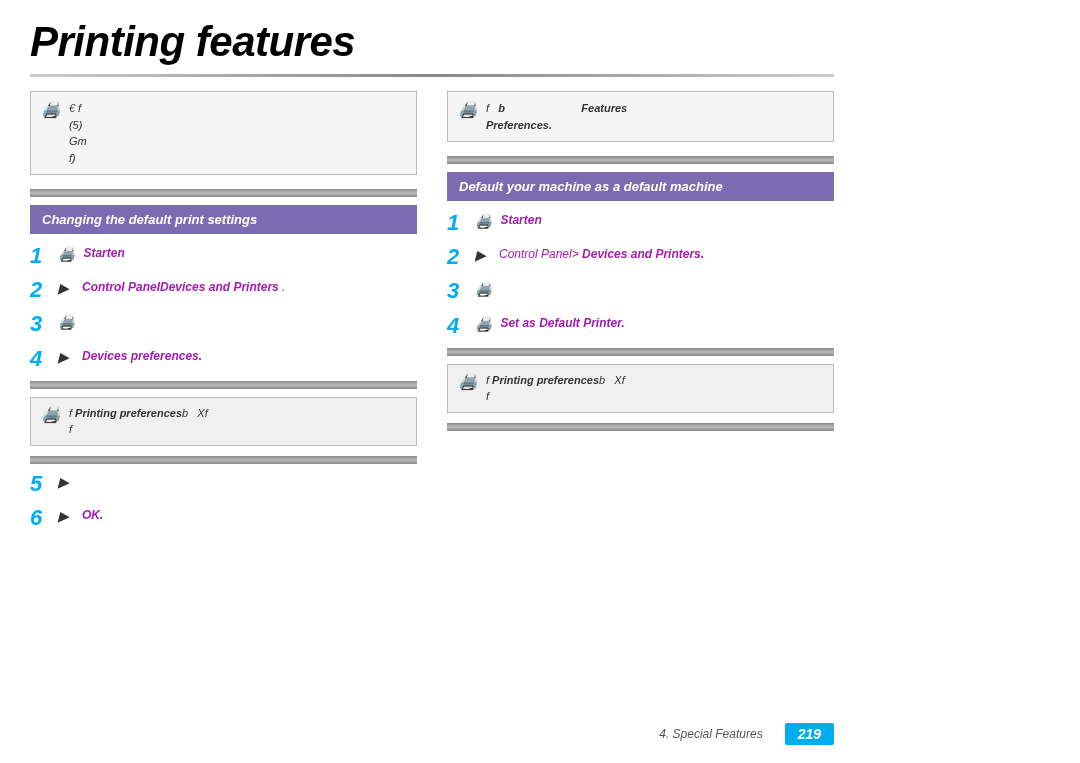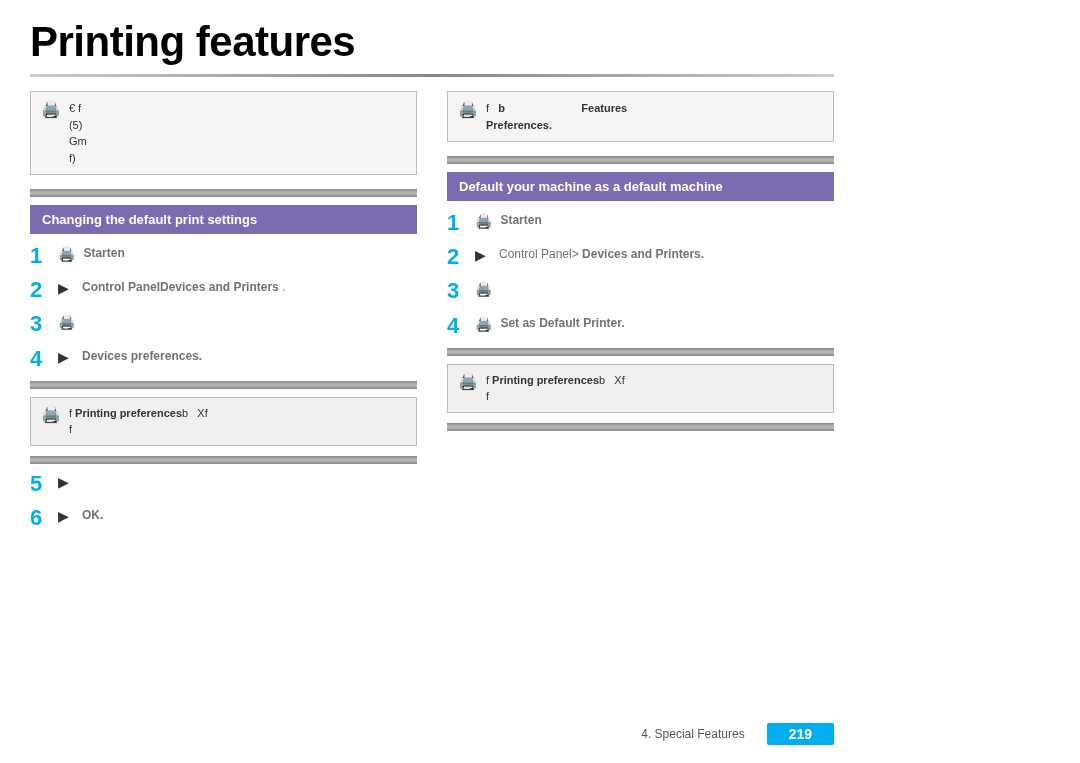--- a/index.html
+++ b/index.html
@@ -10,20 +10,21 @@
       height: 763px;
       overflow: hidden;
       position: relative;
     }
 
     .page-container {
       width: 864px;
       height: 763px;
       padding: 18px 30px 30px 30px;
       position: relative;
+      font-style: italic;
     }
 
     .page-title {
       font-size: 42px;
       font-weight: 900;
       color: #000;
       margin-bottom: 8px;
       letter-spacing: -0.5px;
     }
 
@@ -97,21 +98,21 @@
 
     .step-icon {
       font-size: 14px;
       color: #333;
       min-width: 16px;
       margin-top: 2px;
     }
 
     .step-text {
       font-size: 12px;
-      color: #737373;
+      color: #a21caf;
       line-height: 1.5;
     }
 
     .step-text b {
       font-weight: bold;
     }
 
     
     .grey-bar {
       width: 100%;
@@ -150,21 +151,21 @@
     .footer-text {
       font-size: 12px;
       color: #555;
     }
 
     .footer-badge {
       background: #00aeef;
       color: #fff;
       font-size: 14px;
       font-weight: bold;
-      padding: 3px 22px;
+      padding: 3px 13px;
       border-radius: 2px;
     }
 
     
     .printer-icon {
       display: inline-block;
       font-size: 16px;
     }
   </style>
 </head>

